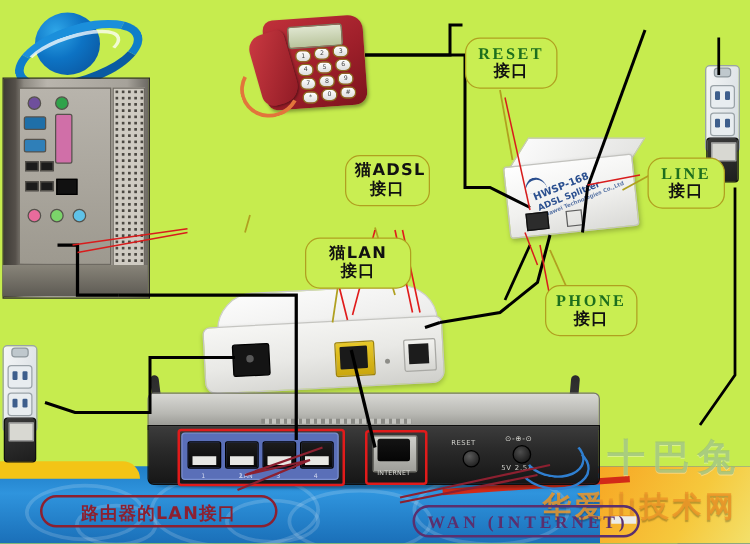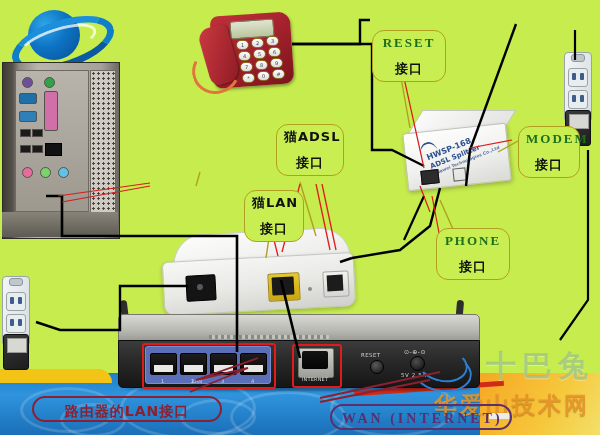--- a/index.html
+++ b/index.html
@@ -72,21 +72,21 @@
     color:#111;
     text-align:center;
     line-height:1.18;
     padding:4px 7px;
     font-weight:bold;
     letter-spacing:1px;
     font-family:"DejaVu Sans","Liberation Sans",sans-serif;
     box-sizing:border-box;
     white-space:nowrap;
   }
-  .callout .l2{display:block;margin-top:11px;}
+  .callout .l2{display:block;}
 
   
   .callout-red{
     border:2px solid #8c2030;
     border-radius:14px;
     background:transparent;
     color:#8c2030;
     font-weight:bold;
     text-align:center;
     padding:3px 10px;
@@ -597,37 +597,37 @@
     <path d="M512,140 L470,148" fill="none" stroke="#d81c1c" stroke-width="1.2"></path>
     <path d="M440,238 L432,196" fill="none" stroke="#d81c1c" stroke-width="1.2"></path>
     <path d="M420,186 L430,212" fill="none" stroke="#d81c1c" stroke-width="1.2"></path>
 
     <path d="M190,392 L248,368 L196,380 L258,358" fill="none" stroke="#8c2030" stroke-width="1.8"></path>
     <path d="M320,398 L440,372" fill="none" stroke="#8c2030" stroke-width="1.8"></path>
     <path d="M320,402 L430,380" fill="none" stroke="#8c2030" stroke-width="1.8"></path>
   </svg>
 
 
-  <div class="abs callout" style="left:244px;top:190px;width:60px;font-size:13px;">
+  <div class="abs callout" style="left:244px;top:190px;width:85px;font-size:13px;">
     <span>猫LAN</span>
     <span class="l2">接口</span>
   </div>
 
   <div class="abs callout" style="left:276px;top:124px;width:68px;font-size:13px;">
     <span>猫ADSL</span>
     <span class="l2">接口</span>
   </div>
 
   <div class="abs callout" style="left:372px;top:30px;width:74px;font-size:13px;color:#1d6f1d;">
     <span class="latin" style="display:block;font-family:'Liberation Serif',serif;letter-spacing:2px;">RESET</span>
     <span class="l2" style="color:#111;">接口</span>
   </div>
 
   <div class="abs callout" style="left:518px;top:126px;width:62px;font-size:13px;color:#1d6f1d;">
-    <span class="latin" style="display:block;font-family:'Liberation Serif',serif;letter-spacing:2px;">MODEM</span>
+    <span class="latin" style="display:block;font-family:'Liberation Serif',serif;letter-spacing:2px;">LINE</span>
     <span class="l2" style="color:#111;">接口</span>
   </div>
 
   <div class="abs callout" style="left:436px;top:228px;width:74px;font-size:13px;color:#1d6f1d;">
     <span class="latin" style="display:block;font-family:'Liberation Serif',serif;letter-spacing:2px;">PHONE</span>
     <span class="l2" style="color:#111;">接口</span>
   </div>
 
   <div class="abs callout-red latin" style="left:330px;top:404px;width:182px;font-size:14px;line-height:20px;height:26px;color:#5a2f6e;border-color:#5a2f6e;">WAN  (INTERNET)</div>
 

